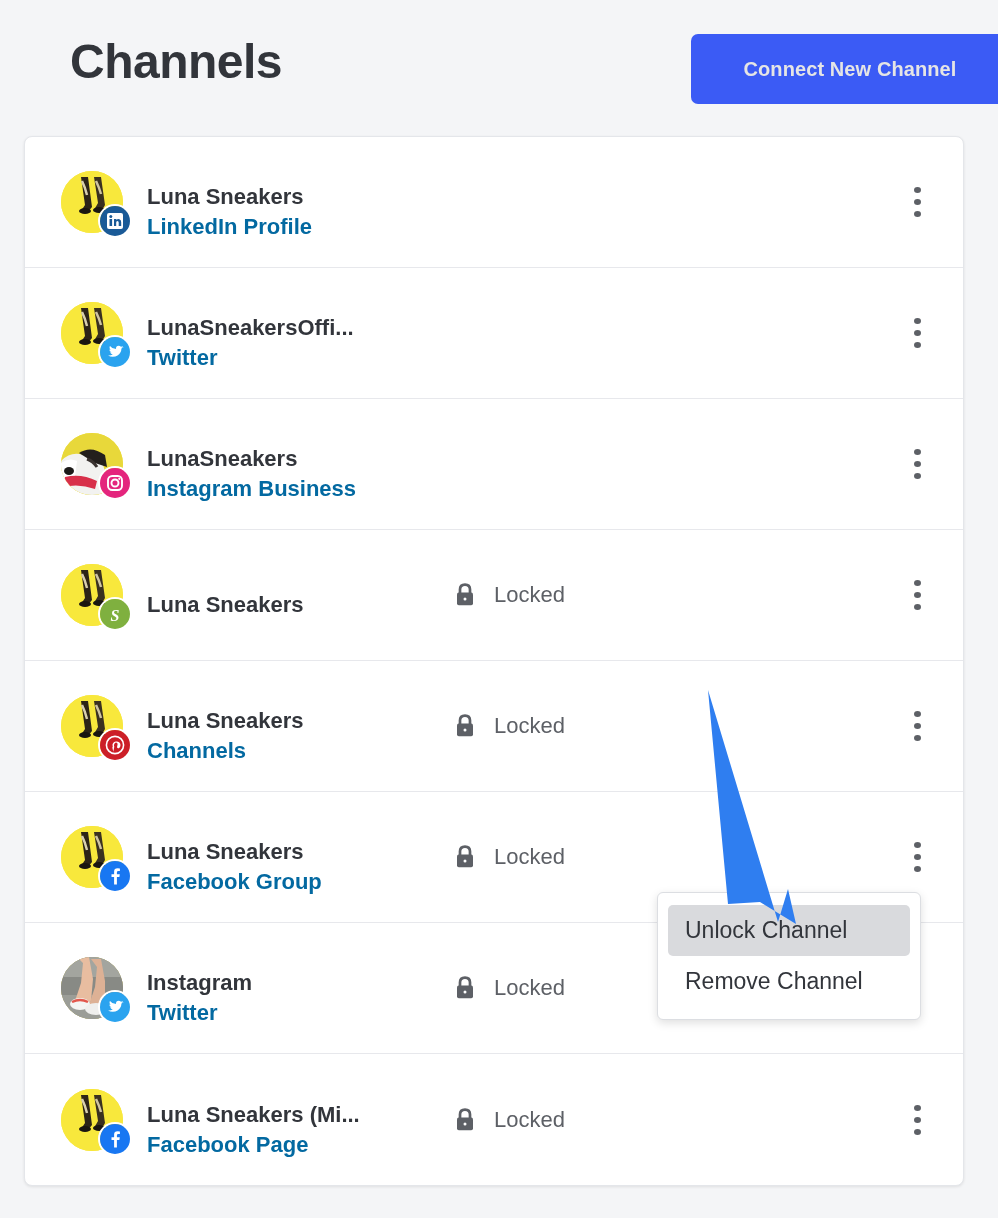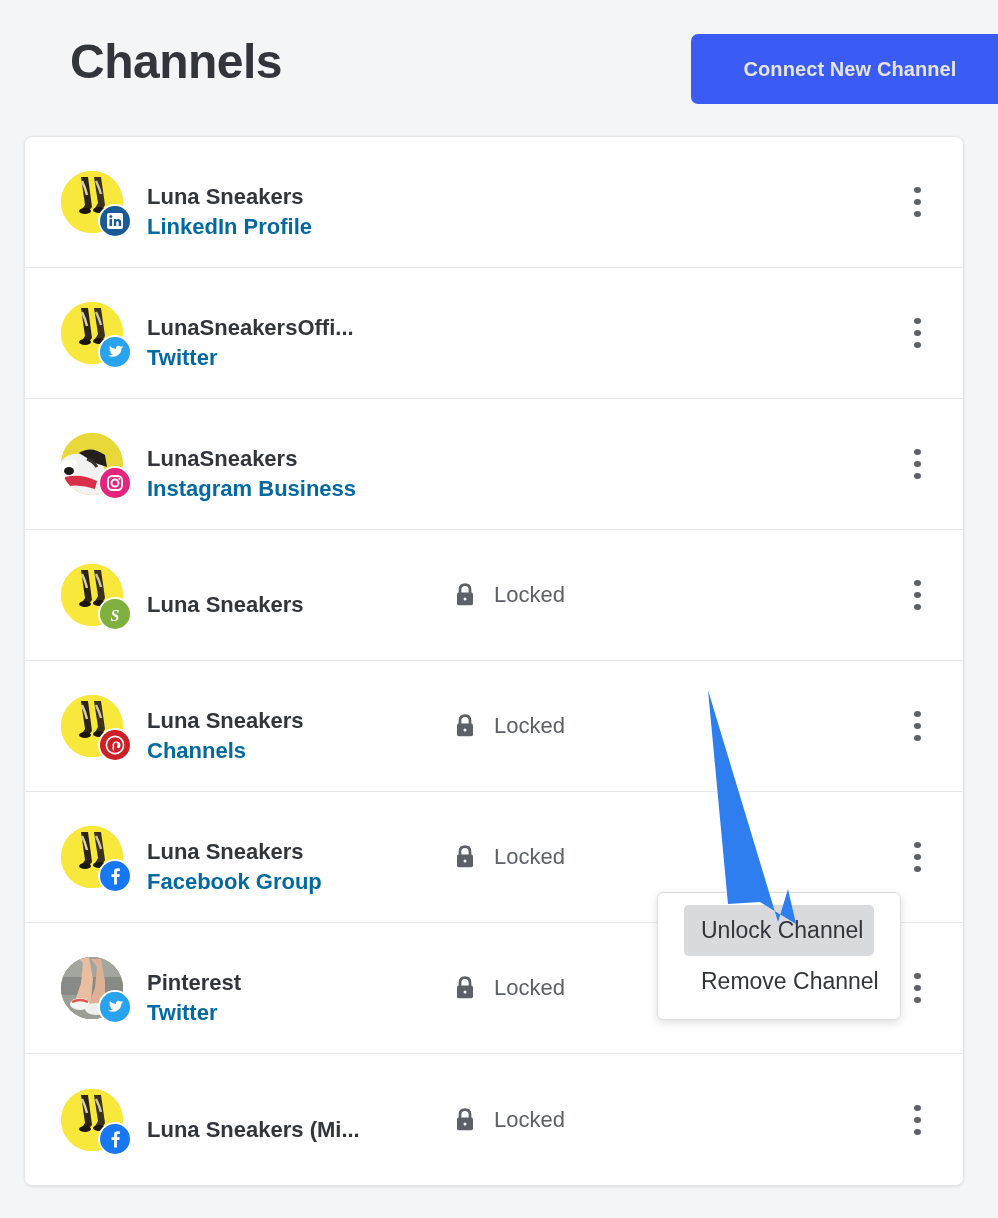--- a/index.html
+++ b/index.html
@@ -168,26 +168,26 @@
     border-radius: 50%;
     background: #5d6066;
     margin: 3px 0;
   }
 
   
   .dropdown {
     position: absolute;
     left: 657px;
     top: 892px;
-    width: 244px;
+    width: 264px;
     background: #ffffff;
     border: 1px solid #dcdee2;
     border-radius: 6px;
     box-shadow: 0 3px 10px rgba(0,0,0,0.13);
-    padding: 12px 26px;
+    padding: 12px 10px;
     box-sizing: border-box;
     z-index: 20;
   }
   .dropdown-item {
     font-size: 23px;
     color: #32353b;
     padding: 12px 17px;
     border-radius: 5px;
     cursor: pointer;
     white-space: nowrap;
@@ -465,21 +465,21 @@
           </svg>
         </div>
         <div class="badge">
           <svg width="30" height="30" viewBox="0 0 30 30">
             <circle cx="15" cy="15" r="15" fill="#2aa3ef"></circle>
             <path d="M23.5 10.4q-0.9 0.4-1.9 0.5 1.1-0.65 1.5-1.85-1 0.6-2.1 0.82Q19.95 8.8 18.6 8.8q-2.6 0-2.6 2.6 0 0.37 0.08 0.71-3.85-0.2-6.1-3.2-0.42 0.73-0.42 1.6 0 1.62 1.25 2.38-0.8-0.02-1.5-0.4v0.03q0 2.27 2.22 2.73-0.4 0.1-0.83 0.1-0.3 0-0.6-0.06 0.62 1.9 2.67 1.95-1.6 1.25-3.95 1.25-0.4 0-0.8-0.05 2.1 1.35 4.7 1.35 5.65 0 7.95-4.7 0.7-1.45 0.7-3 0-0.2-0.01-0.4 0.95-0.7 1.64-1.6Z" fill="#ffffff"></path>
           </svg>
         </div>
       </div>
       <div class="row-text">
-        <div class="channel-name">Pinterest</div>
+        <div class="channel-name">Instagram</div>
         <div class="channel-type">Twitter</div>
       </div>
       <div class="locked-wrap">
         <svg class="lock-icon" viewBox="0 0 24 28">
           <path d="M7 12 V8.5 Q7 3.6 12 3.6 Q17 3.6 17 8.5 V12" fill="none" stroke="#5d6066" stroke-width="2.7"></path>
           <rect x="4" y="11.6" width="16" height="12.6" rx="1.8" fill="#5d6066"></rect>
           <circle cx="12" cy="18" r="1.5" fill="#ffffff"></circle>
         </svg>
         <span class="locked-label">Locked</span>
       </div>
@@ -504,20 +504,21 @@
         </div>
         <div class="badge">
           <svg width="30" height="30" viewBox="0 0 30 30">
             <circle cx="15" cy="15" r="15" fill="#1877f2"></circle>
             <path d="M16.9 23.5v-7.4h2.5l0.4-2.9h-2.9v-1.85q0-1.25 1.5-1.25h1.5V7.5q-1.1-0.15-2.2-0.15-3.6 0-3.6 3.3v2.55H11.5v2.9h2.6v7.4Z" fill="#ffffff"></path>
           </svg>
         </div>
       </div>
       <div class="row-text">
         <div class="channel-name">Luna Sneakers (Mi...</div>
+        <div class="channel-type">Facebook Page</div>
       </div>
       <div class="locked-wrap">
         <svg class="lock-icon" viewBox="0 0 24 28">
           <path d="M7 12 V8.5 Q7 3.6 12 3.6 Q17 3.6 17 8.5 V12" fill="none" stroke="#5d6066" stroke-width="2.7"></path>
           <rect x="4" y="11.6" width="16" height="12.6" rx="1.8" fill="#5d6066"></rect>
           <circle cx="12" cy="18" r="1.5" fill="#ffffff"></circle>
         </svg>
         <span class="locked-label">Locked</span>
       </div>
       <div class="kebab">

